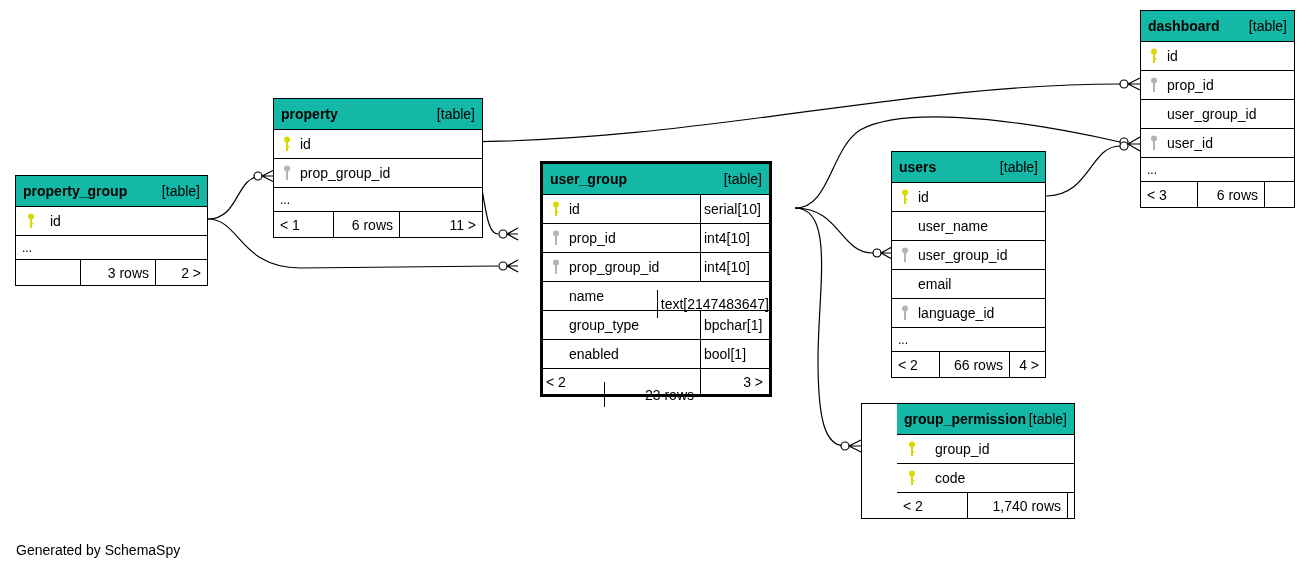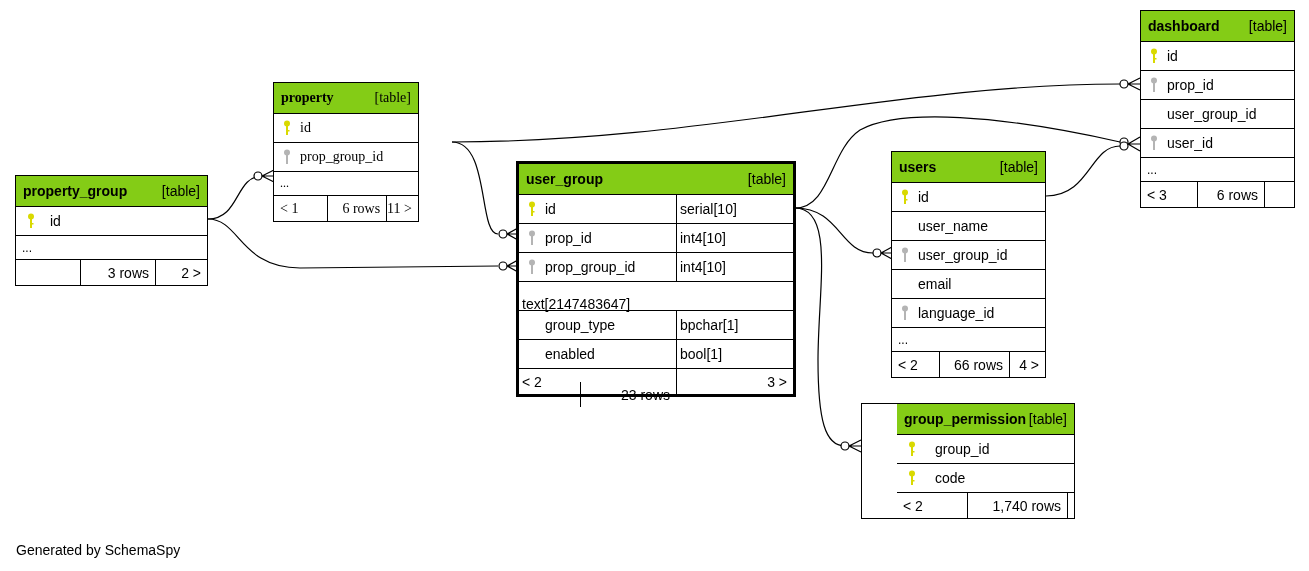--- a/index.html
+++ b/index.html
@@ -3,21 +3,21 @@
 <meta charset="utf-8">
 <style>
   html, body { margin:0; padding:0; background:#ffffff; }
   body { width:1309px; height:571px; position:relative; overflow:hidden;
          font-family:"Liberation Sans", sans-serif; font-size:14px; color:#000; }
   #edges { position:absolute; left:0; top:0; width:1309px; height:571px; pointer-events:none; }
   .tbl { position:absolute; background:#fff; border:1px solid #000; box-sizing:border-box; }
   .tbl.focus { border:3px solid #000; }
   .row { display:flex; border-top:1px solid #000; height:29px; box-sizing:border-box; align-items:center; }
   .row:first-child { border-top:none; }
-  .hdr { background:#84cc16; height:30px; justify-content:space-between; padding:0 7px; }
+  .hdr { background:#14b8a6; height:30px; justify-content:space-between; padding:0 7px; }
   .hdr .tname { font-weight:bold; }
   .cell { display:flex; align-items:center; height:100%; box-sizing:border-box; padding-left:6px; white-space:nowrap; }
   .cell + .cell { border-left:1px solid #000; }
   .key { width:14px; display:inline-flex; justify-content:center; margin-right:6px; }
   .nokey { width:14px; display:inline-block; margin-right:6px; }
   .ellipsis { height:24px; padding-left:6px; font-size:12px; }
   .foot { height:26px; }
   .foot .cell { justify-content:flex-start; }
   .foot .cell.r { justify-content:flex-end; padding-right:6px; padding-left:0; }
   .credit { position:absolute; left:16px; top:542px; font-size:14px; }
@@ -75,21 +75,21 @@
     </div>
   </div>
   <div class="row ellipsis">...</div>
   <div class="row foot">
     <div class="cell" style="width:64px;"></div>
     <div class="cell r" style="width:75px;">3 rows</div>
     <div class="cell r" style="flex:1;">2 &gt;</div>
   </div>
 </div>
 
-<div class="tbl" style="left:273px;top:82px;width:146px;font-family:Liberation Serif, serif;">
+<div class="tbl" style="left:273px;top:98px;width:210px;">
   <div class="row hdr">
     <span class="tname">property</span>
     <span>[table]</span>
   </div>
   <div class="row">
     <div class="cell">
       <span class="key">
           <svg width="8" height="16" viewBox="0 0 8 16">
             <circle cx="4" cy="3.5" r="3" fill="#d9d900"></circle>
             <rect x="3" y="5" width="2" height="10" fill="#d9d900"></rect>
@@ -111,21 +111,21 @@
     </div>
   </div>
   <div class="row ellipsis">...</div>
   <div class="row foot">
     <div class="cell" style="width:59px;">&lt; 1</div>
     <div class="cell r" style="width:66px;">6 rows</div>
     <div class="cell r" style="flex:1;">11 &gt;</div>
   </div>
 </div>
 
-<div class="tbl focus" style="left:516px;top:161px;width:280px;">
+<div class="tbl focus" style="left:540px;top:161px;width:232px;">
   <div class="row hdr">
     <span class="tname">user_group</span>
     <span>[table]</span>
   </div>
   <div class="row">
     <div class="cell" style="width:157px;">
         <span class="key">
           <svg width="8" height="16" viewBox="0 0 8 16">
             <circle cx="4" cy="3.5" r="3" fill="#d9d900"></circle>
             <rect x="3" y="5" width="2" height="10" fill="#d9d900"></rect>
@@ -154,20 +154,24 @@
           <svg width="8" height="16" viewBox="0 0 8 16">
             <circle cx="4" cy="3.5" r="3" fill="#b4b4b4"></circle>
             <rect x="3" y="5" width="2" height="10" fill="#b4b4b4"></rect>
           </svg>
         </span>
         <span>prop_group_id</span>
       </div>
     <div class="cell" style="flex:1;padding-left:3px;">int4[10]</div>
   </div>
   <div class="row">
+    <div class="cell" style="width:157px;">
+        <span class="nokey"></span>
+        <span>name</span>
+      </div>
     <div class="cell" style="flex:1;padding-left:3px;margin-top:15px;">text[2147483647]</div>
   </div>
   <div class="row">
     <div class="cell" style="width:157px;">
         <span class="nokey"></span>
         <span>group_type</span>
       </div>
     <div class="cell" style="flex:1;padding-left:3px;">bpchar[1]</div>
   </div>
   <div class="row">

